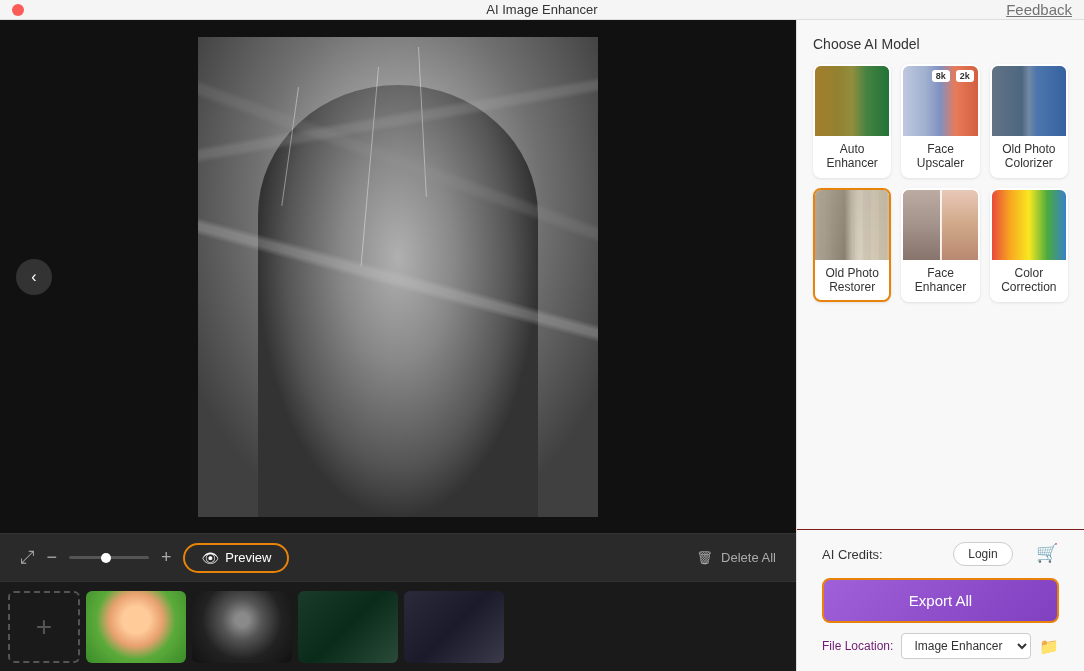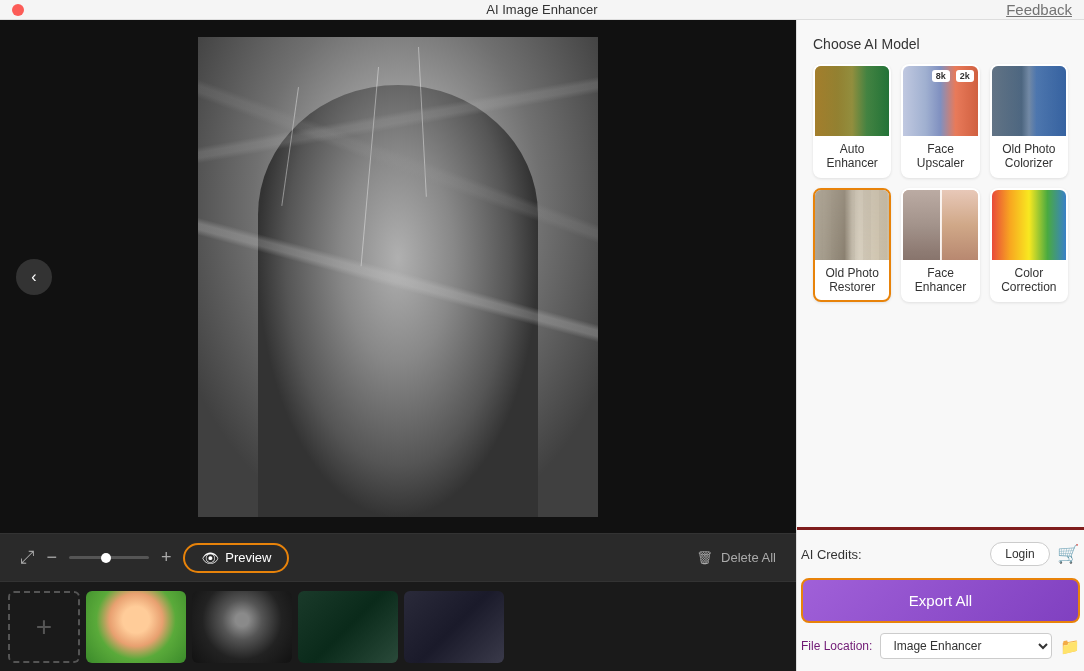--- a/index.html
+++ b/index.html
@@ -422,41 +422,40 @@
     .model-card-label {
       padding: 6px 8px;
       font-size: 12px;
       color: #333;
       text-align: center;
       font-weight: 400;
     }
 
     
     .bottom-section {
-      padding: 12px 4px;
-      border-top: 3px solid #7f1d1d;
+      padding: 12px 25px;
+      border-top: 1px solid #7f1d1d;
       background: #f8f8f8;
     }
 
     .credits-row {
       display: flex;
       align-items: center;
       justify-content: space-between;
       margin-bottom: 12px;
     }
 
     .credits-label {
       font-size: 13px;
       color: #333;
     }
 
     .credits-actions {
       display: flex;
-      align-items: center;
-      gap: 8px;
+      gap: 24px;
     }
 
     .login-btn {
       border: 1px solid #ccc;
       border-radius: 16px;
       padding: 4px 14px;
       font-size: 12px;
       color: #333;
       background: #fff;
       cursor: pointer;

